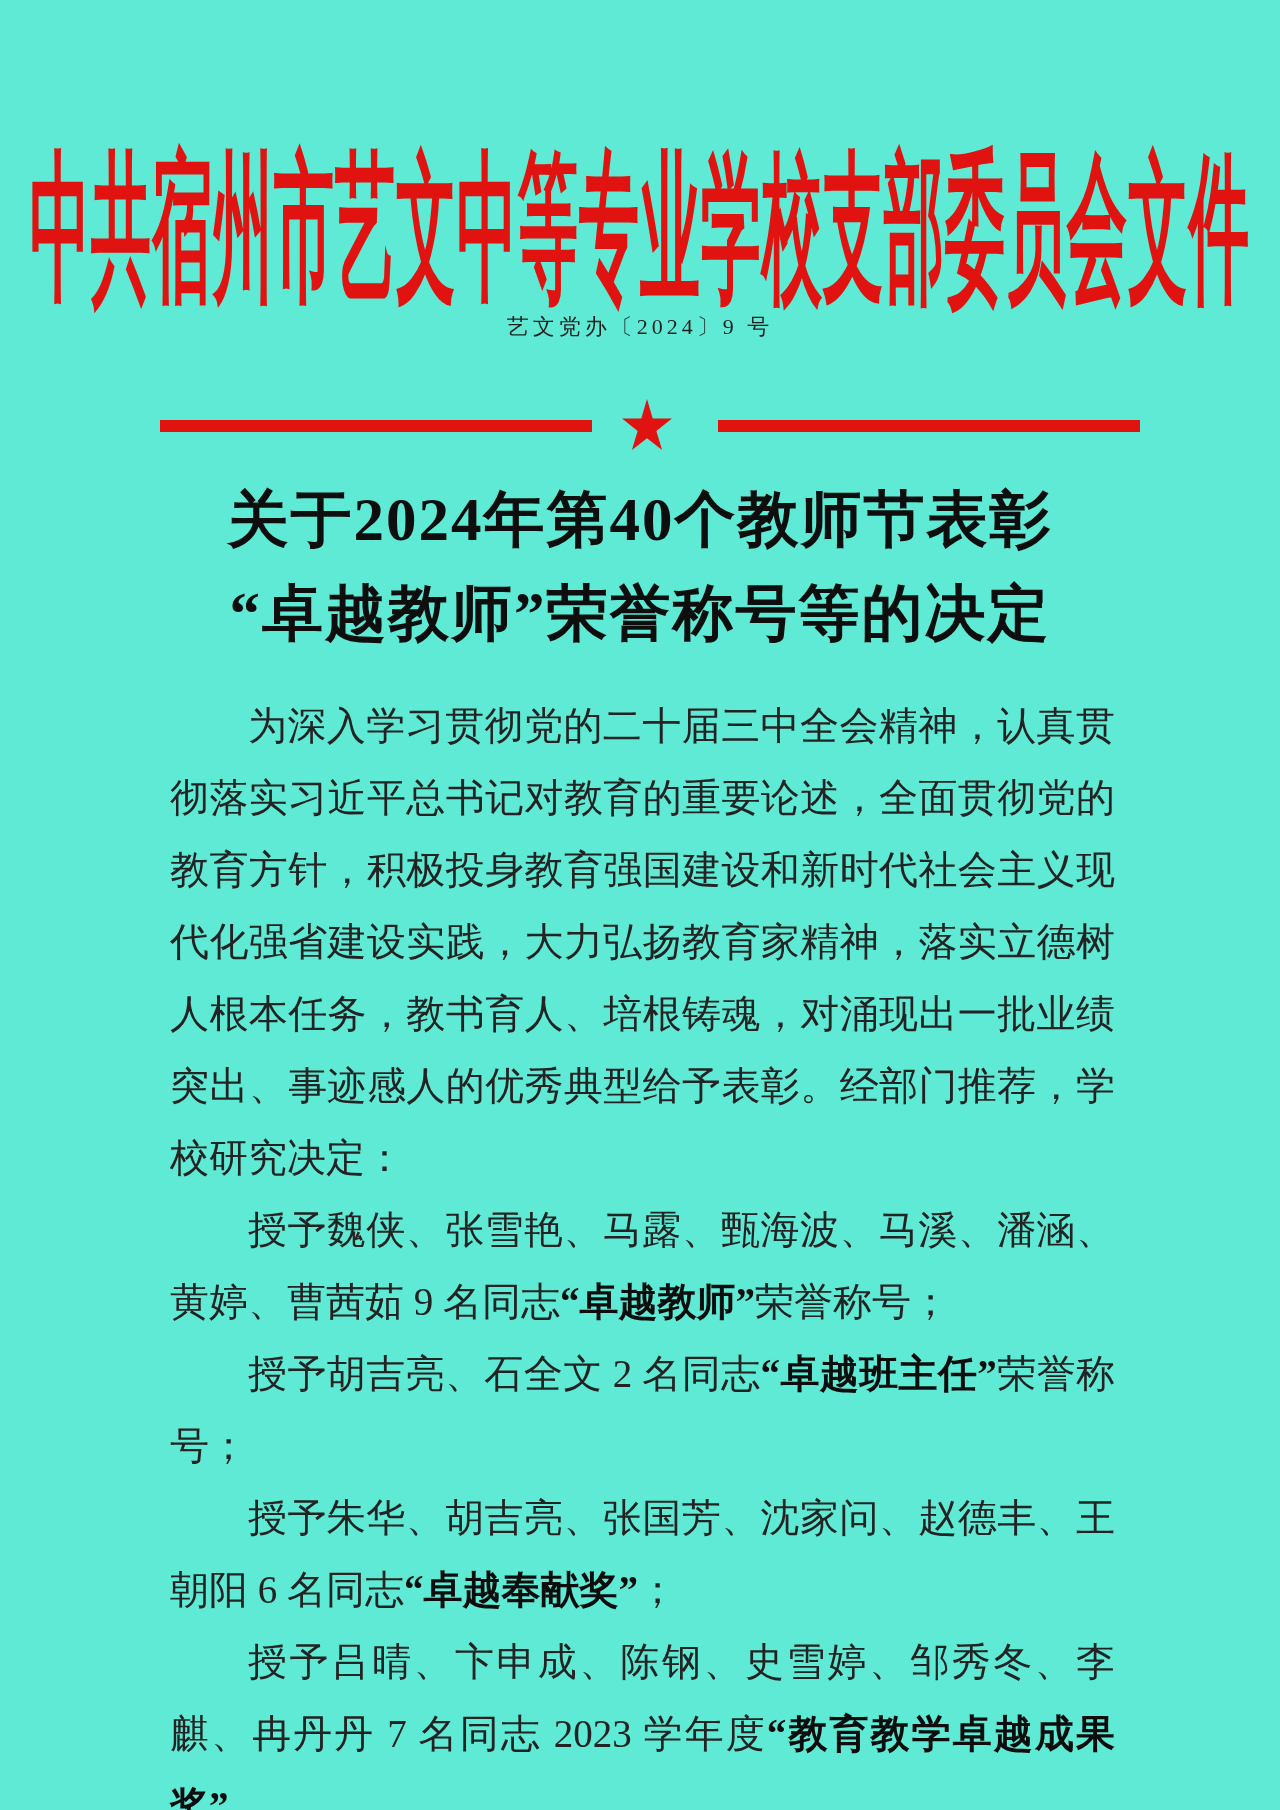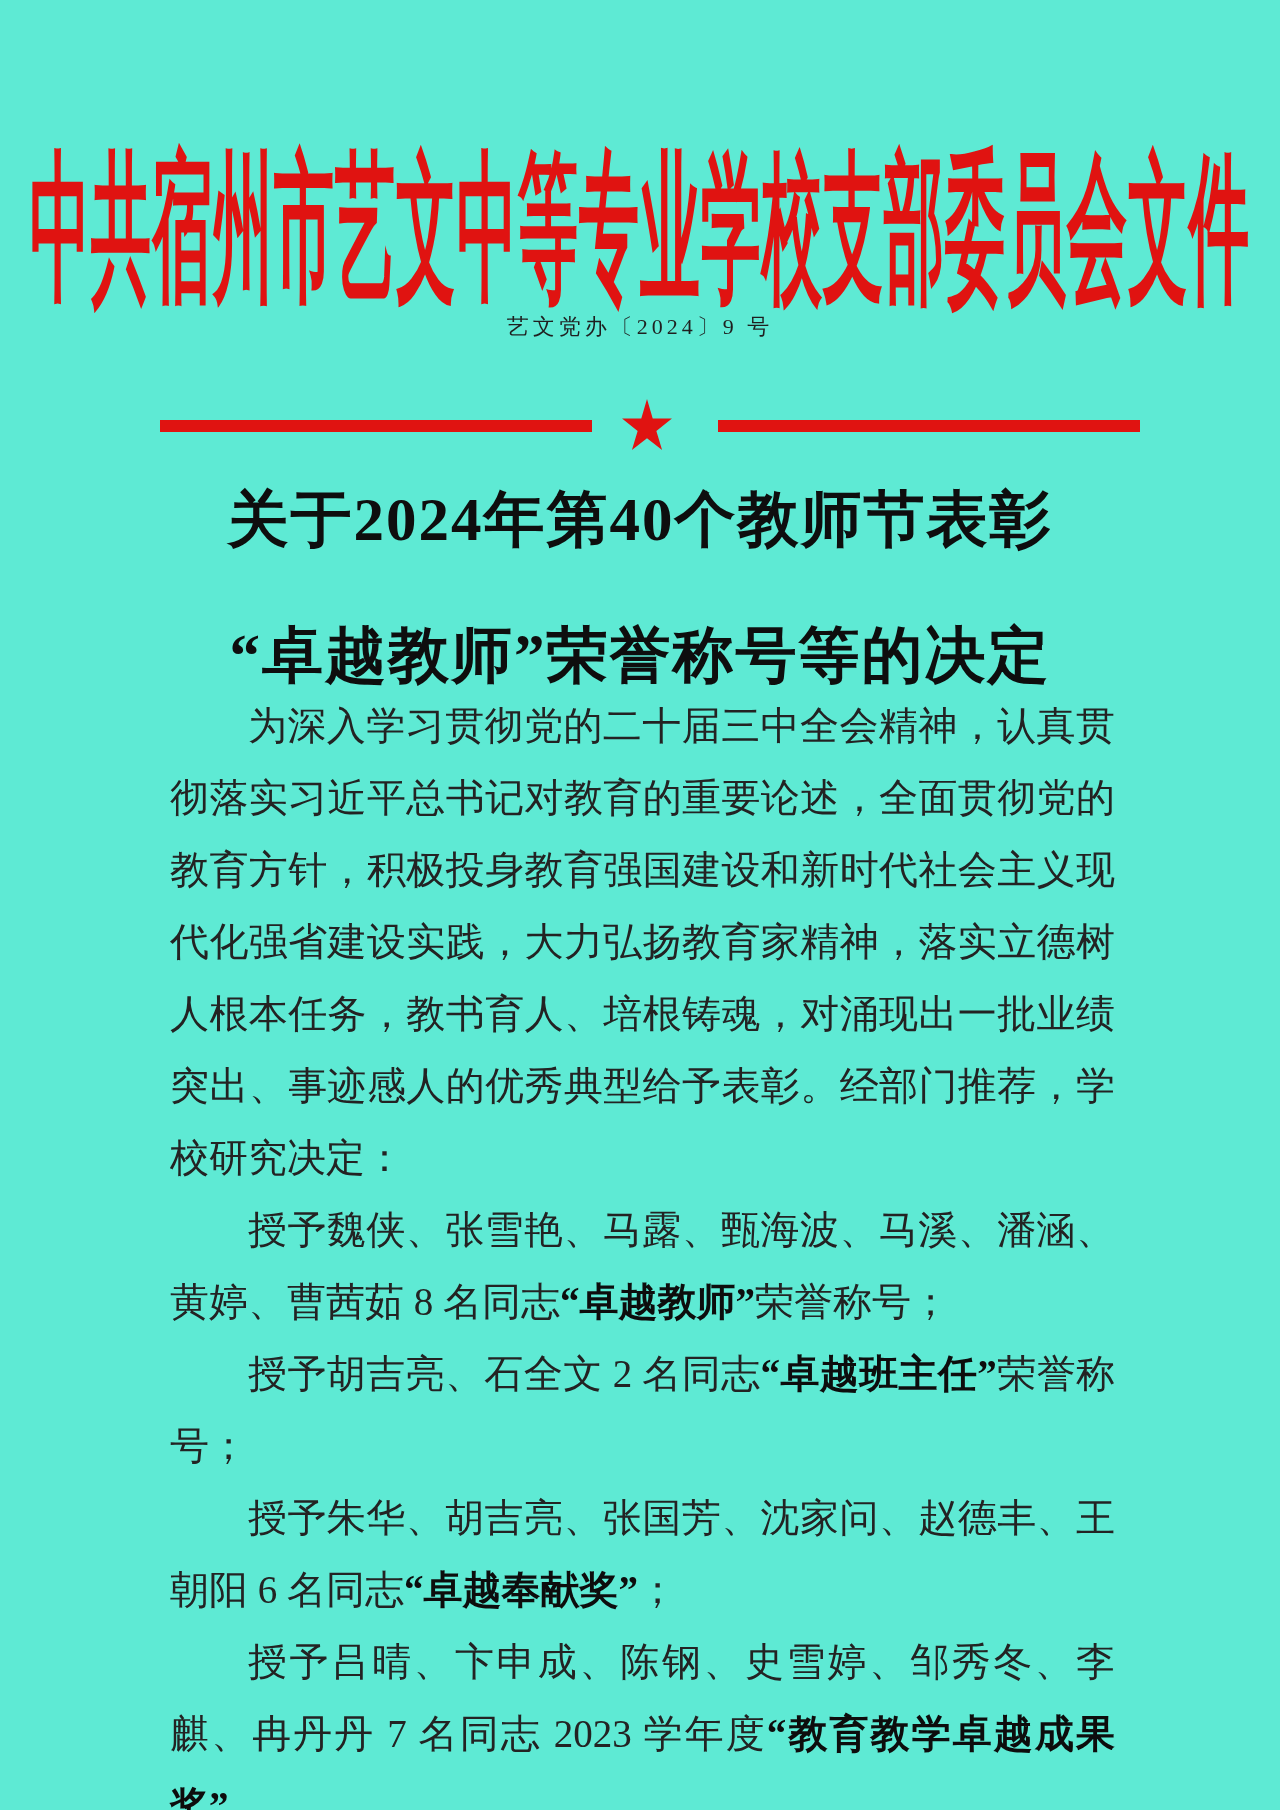--- a/index.html
+++ b/index.html
@@ -67,21 +67,21 @@
     width: 100%;
     text-align: center;
     color: #0e0e0e;
     font-size: 61px;
     line-height: 56px;
     font-weight: 900;
     letter-spacing: 2px;
     white-space: nowrap;
   }
   #doc-title-1 { top: 492px; }
-  #doc-title-2 { top: 628px; }
+  #doc-title-2 { top: 586px; }
   
   .doc-body {
     position: absolute;
     top: 690px;
     left: 170px;
     width: 945px;
     color: #232323;
     font-size: 39px;
     line-height: 72px;
     text-align: justify;
@@ -113,19 +113,19 @@
   <div class="star"></div>
 
   <div class="rule-right"></div>
 
   <div class="doc-title-line" id="doc-title-1">关于2024年第40个教师节表彰</div>
 
   <div class="doc-title-line" id="doc-title-2">“卓越教师”荣誉称号等的决定</div>
 
   <div class="doc-body">
       <p class="indent"><span>为深入学习贯彻党的二十届三中全会精神，认真贯彻落实习近平总书记对教育的重要论述，全面贯彻党的教育方针，积极投身教育强国建设和新时代社会主义现代化强省建设实践，大力弘扬教育家精神，落实立德树人根本任务，教书育人、培根铸魂，对涌现出一批业绩突出、事迹感人的优秀典型给予表彰。经部门推荐，学校研究决定：</span></p>
-      <p class="indent"><span>授予魏侠、张雪艳、马露、甄海波、马溪、潘涵、黄婷、曹茜茹 8 名同志</span><span class="award-name">“卓越教师”</span><span>荣誉称号；</span></p>
+      <p class="indent"><span>授予魏侠、张雪艳、马露、甄海波、马溪、潘涵、黄婷、曹茜茹 9 名同志</span><span class="award-name">“卓越教师”</span><span>荣誉称号；</span></p>
       <p class="indent"><span>授予胡吉亮、石全文 2 名同志</span><span class="award-name">“卓越班主任”</span><span>荣誉称号；</span></p>
       <p class="indent"><span>授予朱华、胡吉亮、张国芳、沈家问、赵德丰、王朝阳 6 名同志</span><span class="award-name">“卓越奉献奖”</span><span>；</span></p>
       <p class="indent"><span>授予吕晴、卞申成、陈钢、史雪婷、邹秀冬、李麒、冉丹丹 7 名同志 2023 学年度</span><span class="award-name">“教育教学卓越成果奖”</span></p>
     </div>
 
 </div>
 
 </body></html>

